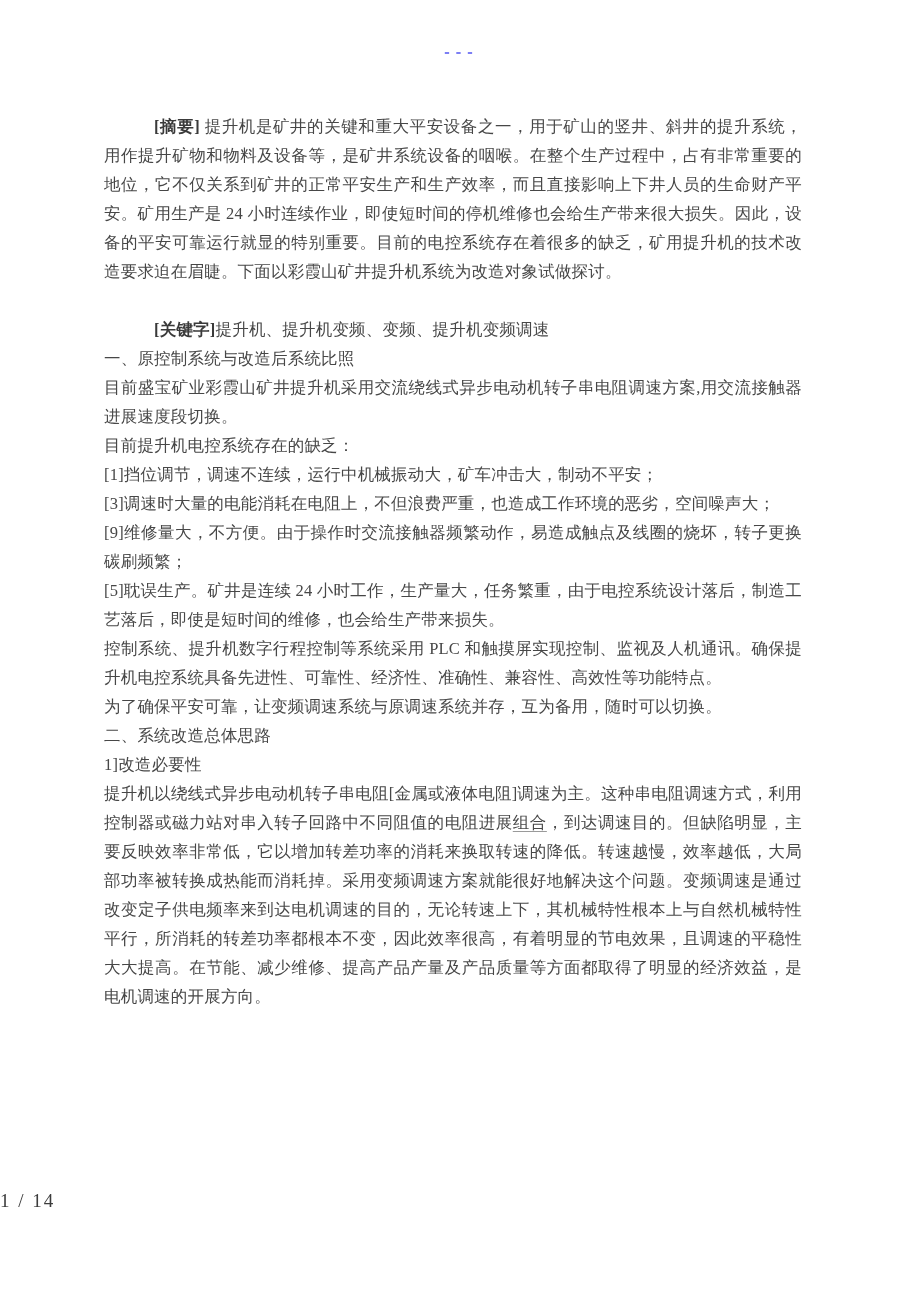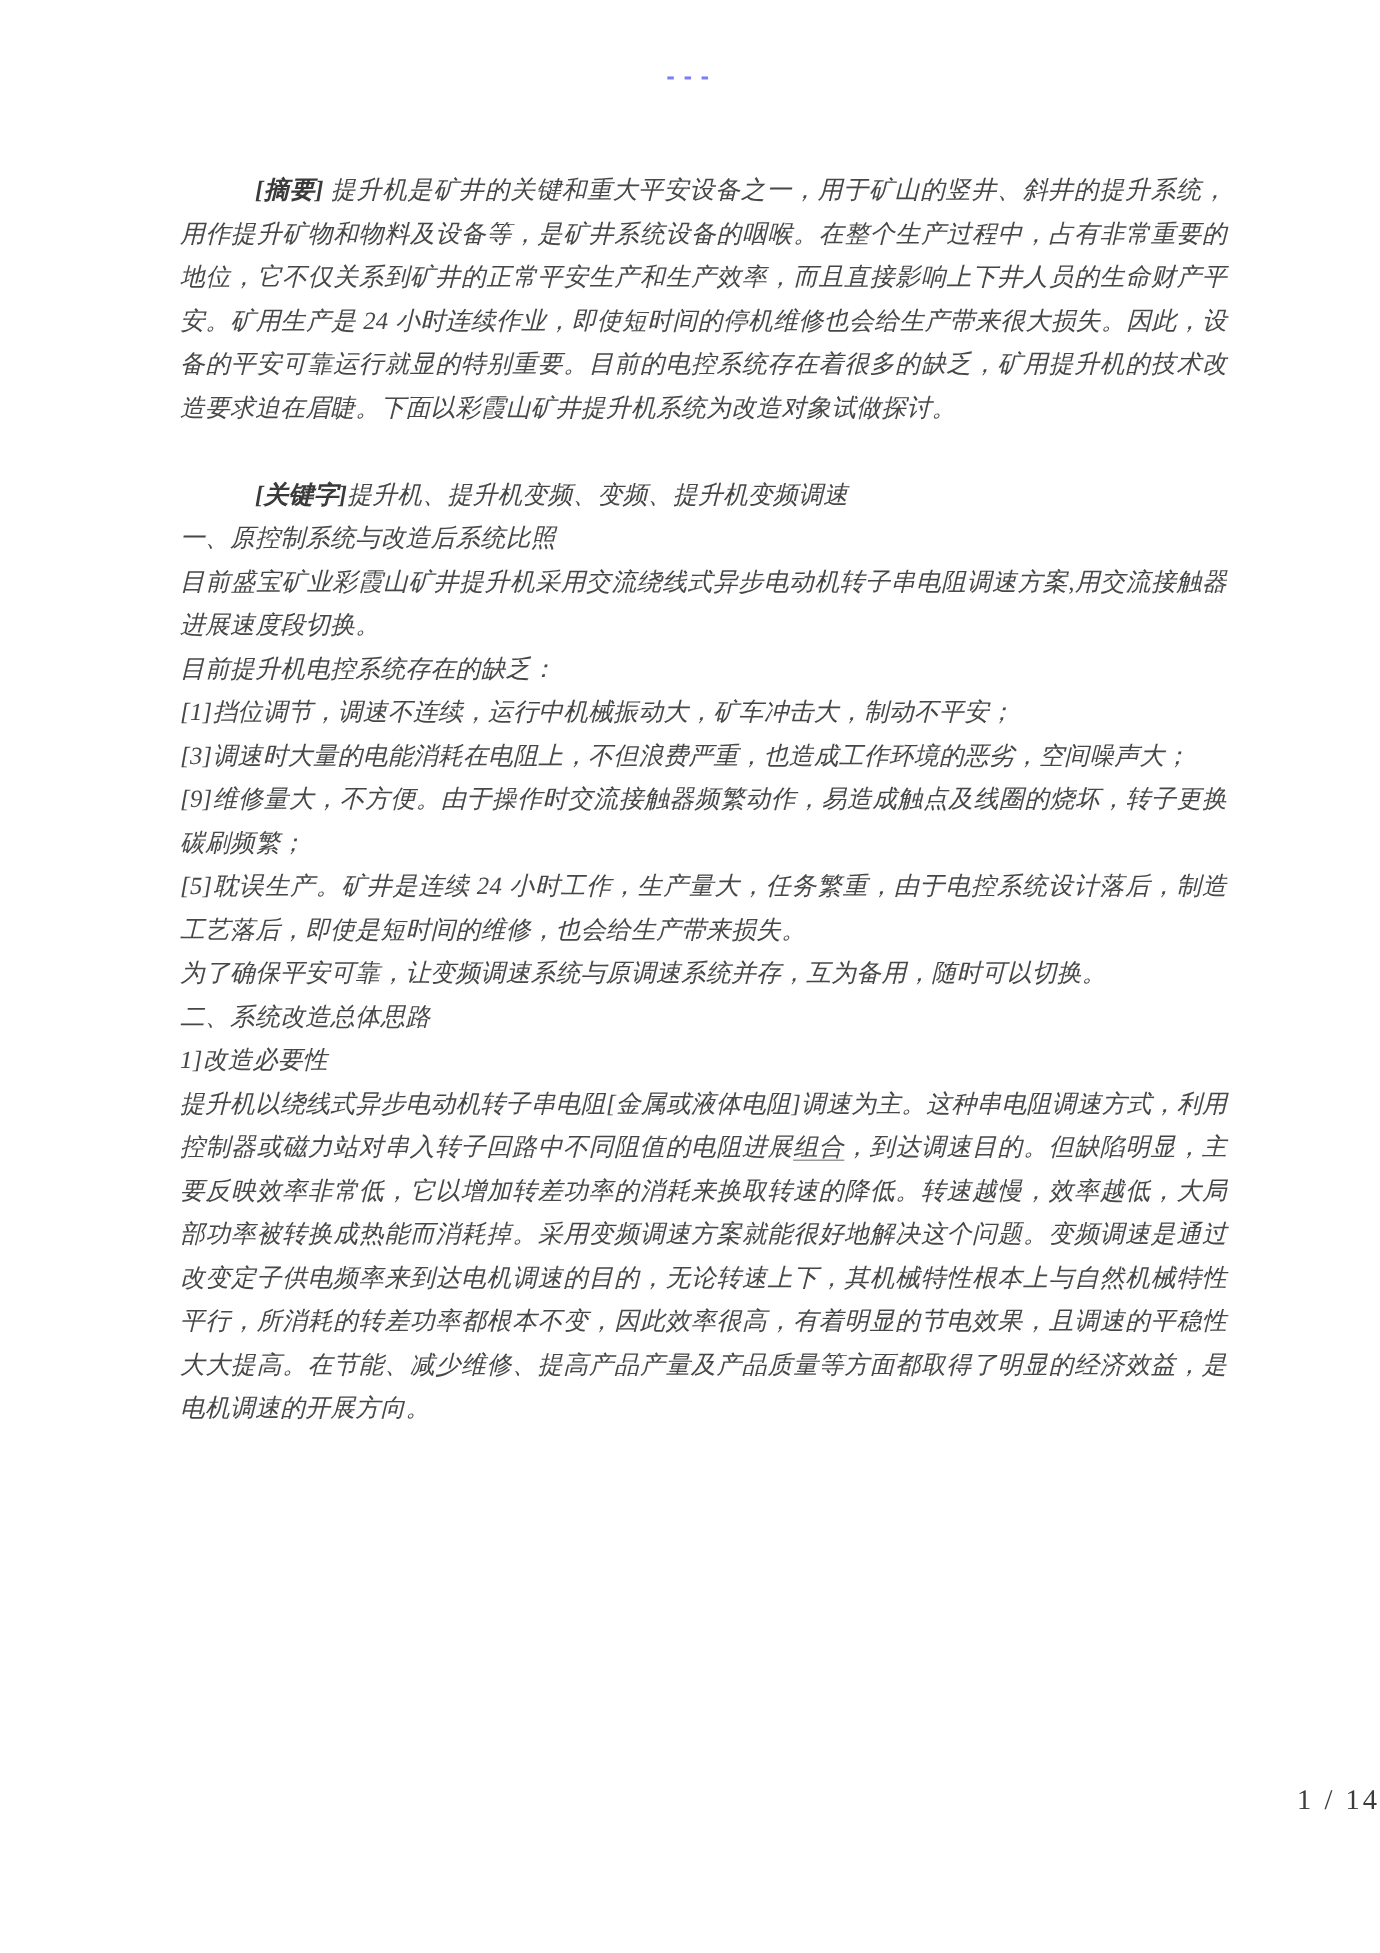--- a/index.html
+++ b/index.html
@@ -19,24 +19,23 @@
     width: 100%;
     text-align: center;
     font-family: "DejaVu Sans Mono", monospace;
     font-weight: bold;
     font-size: 14px;
     letter-spacing: 3px;
     color: #7c7ff4;
   }
   .content {
     position: absolute;
-    left: 120px;
+    left: 104px;
     top: 112px;
     width: 698px;
-    font-style: italic;
   }
   .content p {
     margin: 0;
     font-size: 16.5px;
     line-height: 29px;
     text-align: justify;
     letter-spacing: 0.2px;
   }
   .indent { text-indent: 50px; }
   .spacer { height: 29px; }
@@ -45,21 +44,21 @@
     text-decoration: underline;
     text-decoration-color: #9a9a9a;
     text-decoration-thickness: 1px;
     text-underline-offset: 3px;
   }
   .footer {
     position: absolute;
     top: 1190px;
     left: 0;
     width: 100%;
-    text-align: right;
+    text-align: left;
     font-size: 19px;
     letter-spacing: 2px;
     color: #3c3c3c;
   }
 </style>
 </head>
 <body>
 
 <div class="page">
 
@@ -78,20 +77,21 @@
     <p>目前盛宝矿业彩霞山矿井提升机采用交流绕线式异步电动机转子串电阻调速方案,用交流接触器进展速度段切换。</p>
 
     <p>目前提升机电控系统存在的缺乏：</p>
 
     <p>[1]挡位调节，调速不连续，运行中机械振动大，矿车冲击大，制动不平安；</p>
     <p>[3]调速时大量的电能消耗在电阻上，不但浪费严重，也造成工作环境的恶劣，空间噪声大；</p>
     <p>[9]维修量大，不方便。由于操作时交流接触器频繁动作，易造成触点及线圈的烧坏，转子更换碳刷频繁；</p>
     <p>[5]耽误生产。矿井是连续 24 小时工作，生产量大，任务繁重，由于电控系统设计落后，制造工艺落后，即使是短时间的维修，也会给生产带来损失。</p>
 
 
+    <p>控制系统、提升机数字行程控制等系统采用 PLC 和触摸屏实现控制、监视及人机通讯。确保提升机电控系统具备先进性、可靠性、经济性、准确性、兼容性、高效性等功能特点。</p>
 
     <p>为了确保平安可靠，让变频调速系统与原调速系统并存，互为备用，随时可以切换。</p>
 
     <p>二、系统改造总体思路</p>
 
     <p>1]改造必要性</p>
 
     <p><span>提升机以绕线式异步电动机转子串电阻[金属或液体电阻]调速为主。这种串电阻调速方式，利用控制器或磁力站对串入转子回路中不同阻值的电阻进展</span><span class="ul">组合</span><span>，到达调速目的。但缺陷明显，主要反映效率非常低，它以增加转差功率的消耗来换取转速的降低。转速越慢，效率越低，大局部功率被转换成热能而消耗掉。采用变频调速方案就能很好地解决这个问题。变频调速是通过改变定子供电频率来到达电机调速的目的，无论转速上下，其机械特性根本上与自然机械特性平行，所消耗的转差功率都根本不变，因此效率很高，有着明显的节电效果，且调速的平稳性大大提高。在节能、减少维修、提高产品产量及产品质量等方面都取得了明显的经济效益，是电机调速的开展方向。</span></p>
 
   </div>

